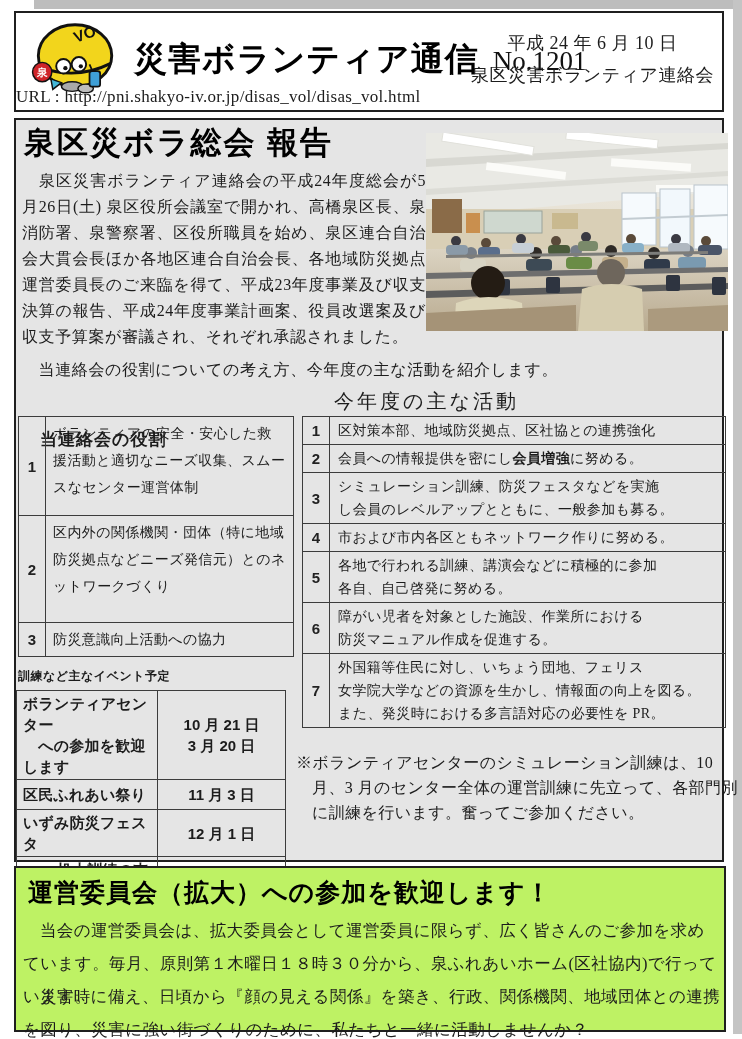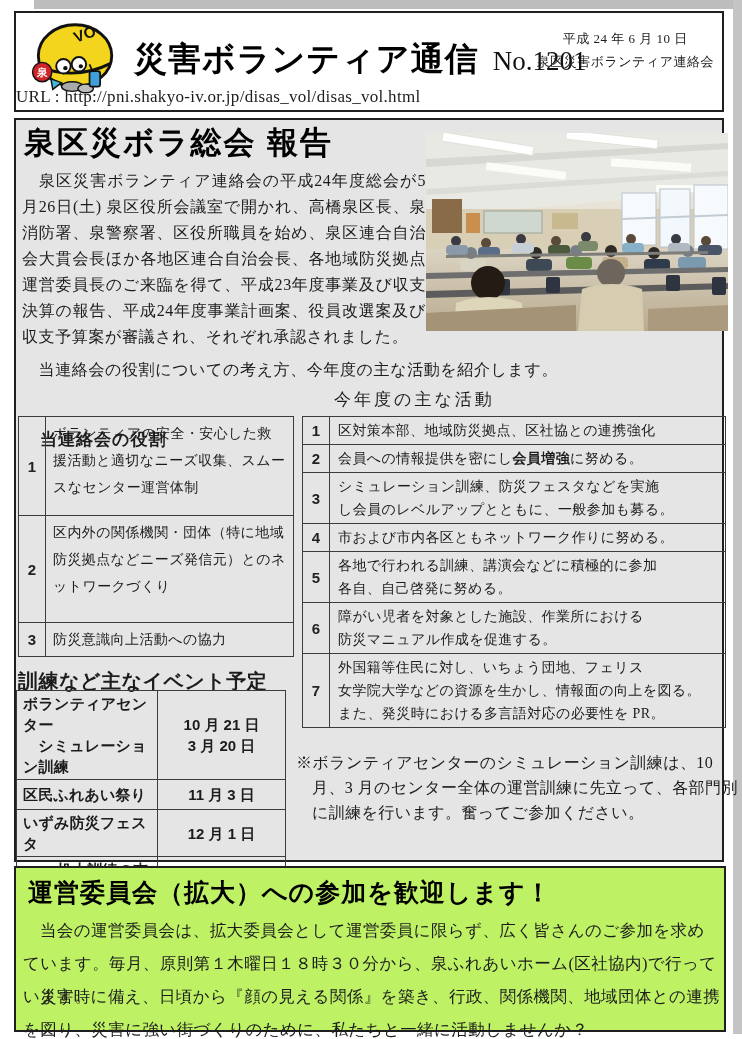--- a/index.html
+++ b/index.html
@@ -10,47 +10,47 @@
   
   .scan-top{position:absolute;left:34px;top:0;right:0;height:9px;background:#bdbdbd;}
   .scan-right{position:absolute;right:0;top:0;width:9px;height:1034px;background:#c4c4c4;}
 
   
   .header-box{position:absolute;left:14px;top:11px;width:710px;height:101px;border:2px solid #1f1f1f;background:#fff;box-sizing:border-box;}
   .logo{position:absolute;left:10px;top:4px;}
   .title-row{position:absolute;left:118px;top:24px;white-space:nowrap;}
   .nl-title{font-family:"Liberation Sans","DejaVu Sans",sans-serif;font-weight:bold;font-size:33px;letter-spacing:1px;color:#000;}
   .nl-issue{font-size:27px;margin-left:14px;color:#111;}
-  .date-block{position:absolute;right:8px;top:14px;text-align:center;font-size:13px;line-height:1.8;letter-spacing:0.5px;}
+  .date-block{position:absolute;right:8px;top:14px;text-align:center;font-size:18px;line-height:1.8;letter-spacing:0.5px;}
   .url-line{position:absolute;left:0;right:0;bottom:3px;text-align:left;font-size:17px;letter-spacing:0.3px;}
 
   
   .main-box{position:absolute;left:14px;top:118px;width:710px;height:744px;border:2px solid #1f1f1f;background:#e5e5e5;box-sizing:border-box;}
   .article-heading{position:absolute;left:8px;top:2px;font-family:"Liberation Sans","DejaVu Sans",sans-serif;font-weight:bold;font-size:31px;letter-spacing:2px;color:#000;}
   .photo{position:absolute;left:410px;top:13px;width:302px;height:198px;}
   .article-body{position:absolute;left:6px;top:48px;width:404px;font-size:16px;line-height:26px;letter-spacing:0.6px;text-align:justify;}
   .article-intro{position:absolute;left:6px;top:240px;width:690px;font-size:16px;letter-spacing:0.6px;}
 
   .roles-title{position:absolute;left:24px;top:268px;font-family:"Liberation Sans","DejaVu Sans",sans-serif;font-weight:bold;font-size:17px;letter-spacing:1px;}
-  .activities-title{position:absolute;left:318px;top:268px;font-size:17px;letter-spacing:3px;}
+  .activities-title{position:absolute;left:318px;top:268px;font-size:20px;letter-spacing:3px;}
 
   table{border-collapse:collapse;}
   td{border:1.5px solid #3c3c3c;vertical-align:top;}
   .num-cell{width:24px;text-align:center;vertical-align:middle;font-family:"Liberation Sans","DejaVu Sans",sans-serif;font-size:15px;font-weight:bold;color:#222;}
   .txt-cell{font-size:14px;line-height:27px;padding:3px 7px;letter-spacing:0.4px;white-space:pre-line;}
 
   .roles-table{position:absolute;left:2px;top:296px;width:276px;}
   .roles-table tr:nth-child(1) td{height:92px;}
   .roles-table tr:nth-child(2) td{height:100px;}
   .roles-table tr:nth-child(3) td{height:26px;}
 
   .activities-table{position:absolute;left:286px;top:296px;width:424px;}
   .activities-table .txt-cell{line-height:23px;padding:2px 8px;}
 
-  .events-label{position:absolute;left:2px;top:548px;font-family:"Liberation Sans","DejaVu Sans",sans-serif;font-weight:bold;font-size:20px;letter-spacing:0.5px;}
+  .events-label{position:absolute;left:2px;top:548px;font-family:"Liberation Sans","DejaVu Sans",sans-serif;font-weight:bold;font-size:12px;letter-spacing:0.5px;}
   .events-table{position:absolute;left:0px;top:570px;width:270px;font-family:"Liberation Sans","DejaVu Sans",sans-serif;}
   .events-table td{vertical-align:middle;}
   .ev-name{font-size:15px;font-weight:bold;padding:2px 6px;line-height:21px;white-space:pre-line;letter-spacing:0.2px;}
   .ev-date{width:86px;text-align:center;font-size:15px;font-weight:bold;line-height:21px;white-space:pre-line;}
   .events-table tr:nth-child(1) td{height:48px;}
   .events-table tr:nth-child(2) td{height:25px;}
   .events-table tr:nth-child(3) td{height:25px;}
   .events-table tr:nth-child(4) td{height:48px;padding-left:40px;}
 
   .note{position:absolute;left:280px;top:630px;width:438px;font-size:16px;line-height:25px;letter-spacing:0.4px;padding-left:1em;text-indent:-1em;}
@@ -247,21 +247,21 @@
 また、発災時における多言語対応の必要性を PR。</td>
         </tr>
       </tbody>
   </table>
 
   <div class="events-label">訓練など主なイベント予定</div>
   <table class="events-table">
     <tbody>
         <tr>
           <td class="ev-name">ボランティアセンター
-　シミュレーション訓練</td>
+　への参加を歓迎します</td>
           <td class="ev-date">10 月 21 日
 3 月 20 日</td>
         </tr>
         <tr>
           <td class="ev-name">区民ふれあい祭り</td>
           <td class="ev-date">11 月 3 日</td>
         </tr>
         <tr>
           <td class="ev-name">いずみ防災フェスタ</td>
           <td class="ev-date">12 月 1 日</td>

